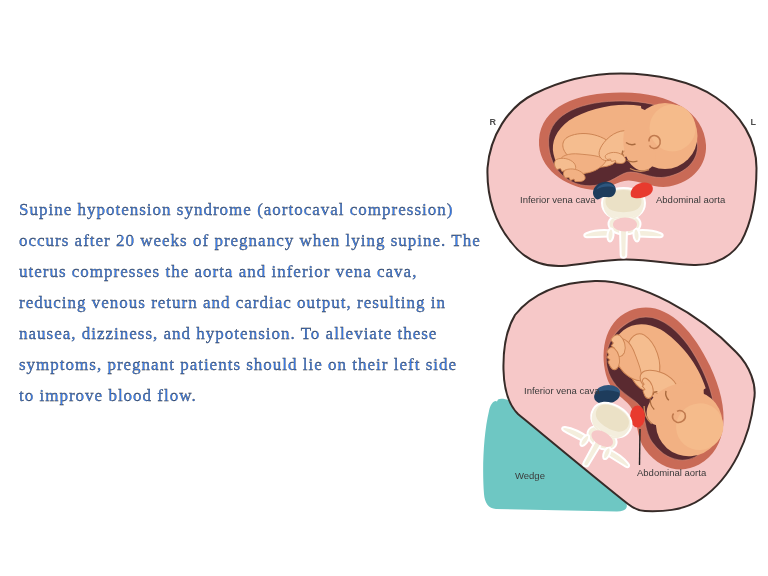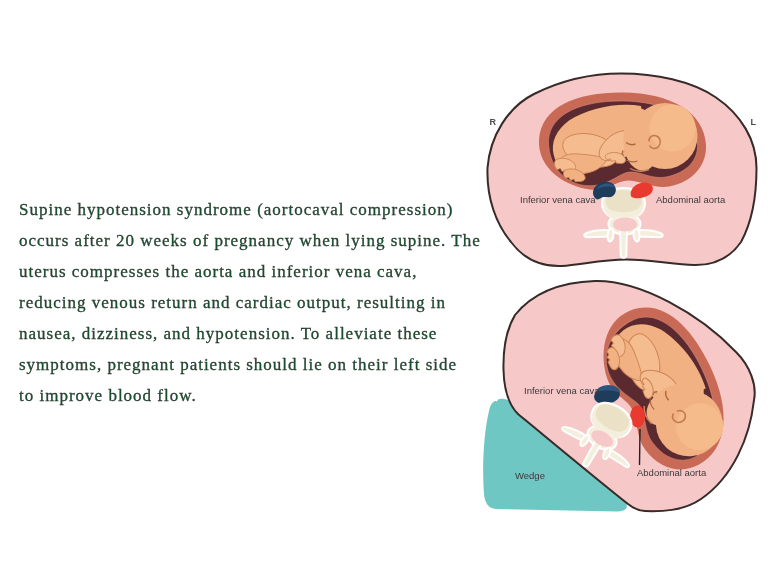--- a/index.html
+++ b/index.html
@@ -1,20 +1,20 @@
 <!DOCTYPE html>
 <html><head>
 <meta charset="utf-8">
 <style>
   html,body{margin:0;padding:0;}
   body{width:768px;height:576px;background:#ffffff;overflow:hidden;position:relative;
        font-family:"Liberation Sans",sans-serif;}
   #para{position:absolute;left:19px;top:193.5px;width:490px;
         font-family:"Liberation Serif",serif;font-size:17px;line-height:31px;
-        letter-spacing:1px;color:#14532d;-webkit-text-stroke:0.3px #2e2e2e;}
+        letter-spacing:1px;color:#3b82f6;-webkit-text-stroke:0.3px #2e2e2e;}
   svg text{font-family:"Liberation Sans",sans-serif;}
 </style>
 </head>
 <body>
 <div id="para">Supine hypotension syndrome (aortocaval compression)<br>occurs after 20 weeks of pregnancy when lying supine. The<br>uterus compresses the aorta and inferior vena cava,<br>reducing venous return and cardiac output, resulting in<br>nausea, dizziness, and hypotension. To alleviate these<br>symptoms, pregnant patients should lie on their left side<br>to improve blood flow.</div>
 
 <svg style="position:absolute;left:455px;top:50px" width="313" height="480" viewBox="455 50 313 480">
 <defs>
   <g id="uterus">
 

